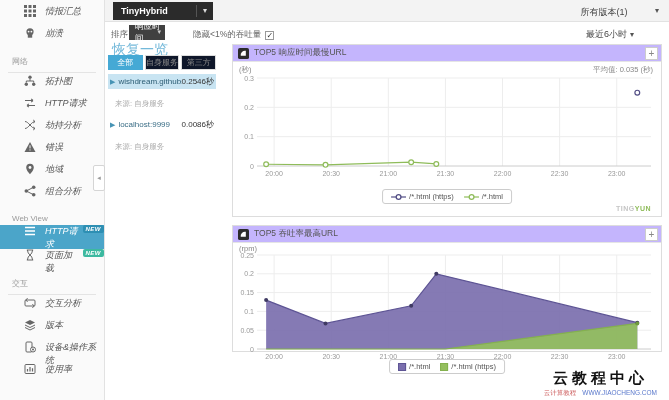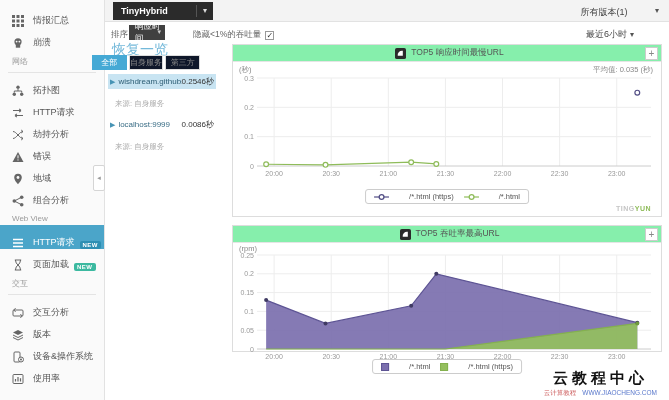--- a/index.html
+++ b/index.html
@@ -1,20 +1,20 @@
 <!DOCTYPE html>
 <html><head>
 <meta charset="utf-8">
 <style>
   html,body{margin:0;padding:0;background:#fff;}
   *{box-sizing:border-box;font-family:"Liberation Sans","DejaVu Sans",sans-serif;}
   .screen{position:relative;width:669px;height:400px;background:#fff;overflow:hidden;}
   
   .sidebar{position:absolute;left:0;top:0;width:105px;height:400px;background:#fafafa;border-right:1px solid #e2e2e2;padding-top:5px;}
-  .sb-item{position:relative;display:flex;align-items:flex-end;height:22px;padding-left:12px;color:#555;font-size:9px;cursor:pointer;}
+  .sb-item{position:relative;display:flex;align-items:flex-start;height:22px;padding-left:24px;color:#555;font-size:9px;cursor:pointer;font-style:italic;}
   .sb-item .icn{width:12px;height:12px;margin-right:9px;color:#666;flex:0 0 12px;}
   .sb-item .icn svg{width:12px;height:12px;display:block;}
   .sb-item.active{background:#4ba5c9;color:#fff;height:24px;}
   .sb-item.active .icn{color:#fff;}
   .sb-section{padding:7px 0 2px 12px;color:#9a9a9a;font-size:8px;}
   .sb-divider{border:none;border-top:1px solid #e4e4e4;margin:3px 8px 2px 8px;}
   .badge{display:inline-block;margin-left:5px;padding:1px 3px;border-radius:2px;background:#3cb9a0;color:#fff;font-size:6px;font-weight:bold;letter-spacing:.5px;}
   .sb-item.active .badge{background:#2e8fb3;}
   .collapse-tab{position:absolute;left:93px;top:165px;width:12px;height:26px;background:#fff;border:1px solid #d5d5d5;border-radius:2px;color:#999;font-size:7px;display:flex;align-items:center;justify-content:center;cursor:pointer;z-index:5;}
   
@@ -28,42 +28,42 @@
   .filterrow{position:absolute;left:105px;top:22px;width:564px;height:22px;background:#fff;}
   .sort-lbl{position:absolute;left:6px;top:7px;font-size:8.5px;color:#666;}
   .sort-dd{position:absolute;left:24px;top:3px;width:36px;height:15px;background:#404040;color:#fff;font-size:8.5px;display:flex;align-items:center;padding-left:6px;cursor:pointer;}
   .sort-dd .caret{position:absolute;right:4px;top:3px;font-size:7px;color:#ccc;}
   .hide-opt{position:absolute;left:88px;top:7px;font-size:8.5px;color:#666;display:flex;align-items:center;cursor:pointer;}
   .cbox{display:inline-block;width:9px;height:9px;border:1px solid #999;background:#fff;margin-left:4px;font-size:8px;line-height:8px;color:#333;text-align:center;}
   .time-dd{position:absolute;right:35px;top:6px;font-size:9px;color:#444;cursor:pointer;white-space:nowrap;}
   .time-dd .caret{font-size:8px;color:#555;margin-left:3px;}
   
   .restore-link{position:absolute;left:112px;top:41px;font-size:14px;color:#74b9da;cursor:pointer;text-decoration:none;}
-  .tabs{position:absolute;left:92px;top:55px;width:108px;display:flex;gap:2px;}
+  .tabs{position:absolute;left:108px;top:55px;width:108px;display:flex;gap:2px;}
   .tab{flex:1;height:15px;background:#0f172a;border:1px solid #ddd;color:#888;font-size:8px;display:flex;align-items:center;justify-content:center;cursor:pointer;white-space:nowrap;}
   .tab.active{background:#45a9d5;border-color:#45a9d5;color:#fff;}
   .url-list{position:absolute;left:108px;top:72px;width:108px;}
   .url-row{position:relative;height:15px;display:flex;align-items:center;font-size:8px;color:#444;cursor:pointer;margin-top:2px;}
   .url-row.hl{background:#c8e4f2;}
   .url-row .arr{color:#4794b5;font-size:7px;margin:0 3px 0 2px;}
   .url-row .nm{flex:1;overflow:hidden;white-space:nowrap;color:#3b6e86;}
   .url-row.hl .nm{color:#2c5d74;}
   .url-row .val{font-size:8px;color:#333;margin-right:2px;white-space:nowrap;}
   .url-src{font-size:7.5px;color:#aaa;padding:10px 0 6px 7px;}
   
   .chart-panel{position:absolute;left:232px;width:430px;background:#fff;border:1px solid #ddd;}
-  .cp-head{height:17px;background:#86efac;border-bottom:1px solid #e5e5e5;display:flex;align-items:center;padding-left:5px;position:relative;justify-content:center;}
+  .cp-head{height:17px;background:#c4b5fd;border-bottom:1px solid #e5e5e5;display:flex;align-items:center;padding-left:5px;position:relative;}
   .cp-head .logo{width:11px;height:11px;margin-right:5px;}
   .cp-head .logo svg{width:11px;height:11px;display:block;}
   .cp-title{font-size:8.5px;color:#555;}
   .plus-btn{position:absolute;right:3px;top:2px;width:13px;height:13px;border:1px solid #ccc;background:#fff;color:#888;font-size:10px;line-height:11px;text-align:center;cursor:pointer;}
   .unit-lbl{position:absolute;left:6px;font-size:7.5px;color:#888;}
   .avg-lbl{position:absolute;right:8px;font-size:7.5px;color:#888;}
   .legend{position:absolute;left:50%;transform:translateX(-50%);display:inline-flex;gap:10px;align-items:center;border:1px solid #ccc;border-radius:3px;background:#fff;padding:2px 8px;font-size:7.5px;color:#555;white-space:nowrap;}
-  .legend .li{display:flex;align-items:center;gap:20px;}
+  .legend .li{display:flex;align-items:center;gap:3px;}
   .sq{width:8px;height:8px;display:inline-block;}
   .brand{position:absolute;right:10px;font-size:7px;font-weight:bold;letter-spacing:.5px;}
   .brand .b1{color:#c5c5c5;} .brand .b2{color:#8fbc5a;}
   
   .watermark{position:absolute;right:12px;bottom:2px;text-align:center;z-index:9;}
   .wm-title{font-size:15px;font-weight:bold;color:#111;letter-spacing:4px;font-family:"Liberation Serif","DejaVu Serif",serif;}
   .wm-sub{font-size:6.5px;margin-top:1px;opacity:.85;}
   .wm-sub .r{color:#c23b3b;margin-right:6px;} .wm-sub .b{color:#3b5fc2;}
   svg text{font-family:"Liberation Sans","DejaVu Sans",sans-serif;}
 </style>

